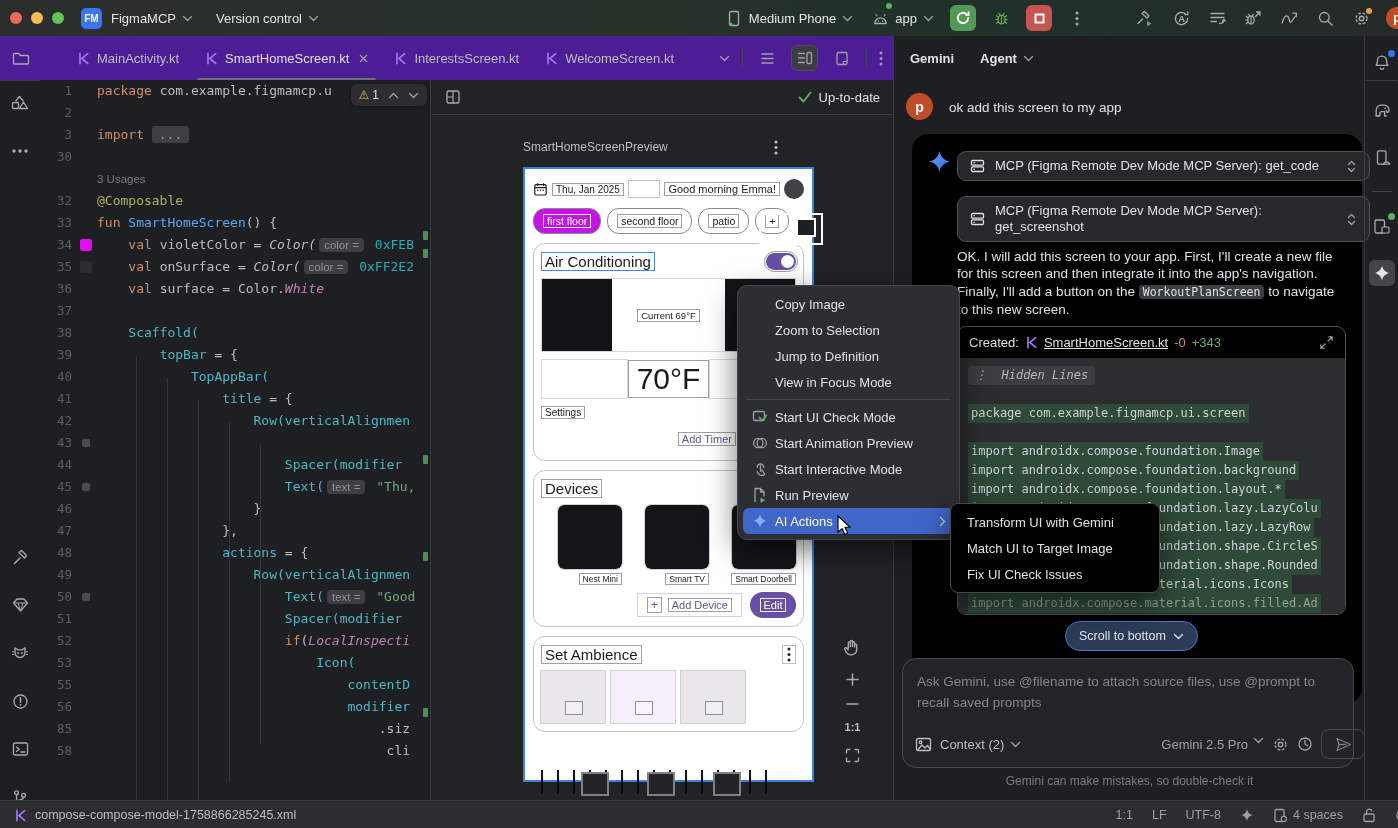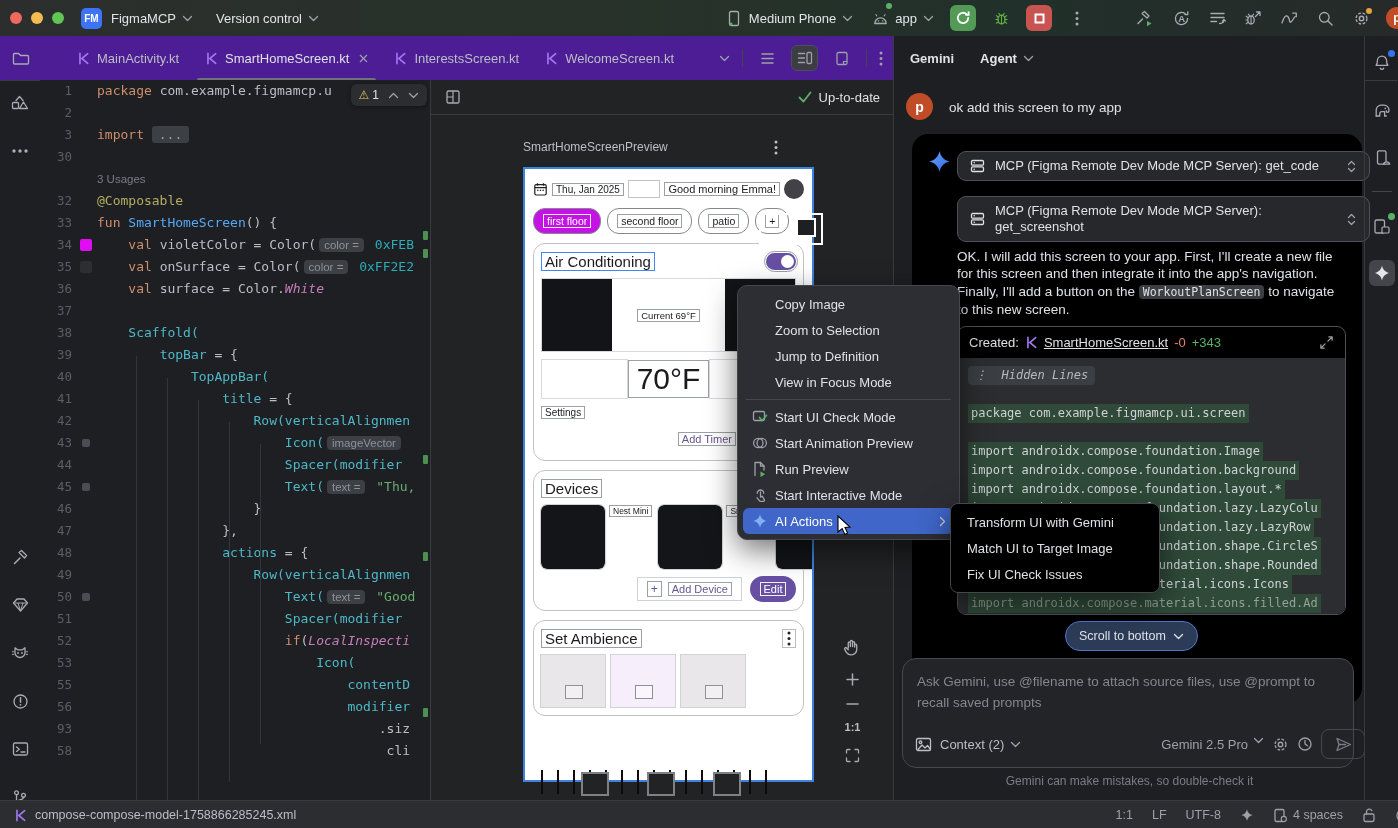--- a/index.html
+++ b/index.html
@@ -49,21 +49,21 @@
 
   
   #editor{position:absolute;left:40px;top:80px;width:390px;height:720px;overflow:hidden;background:#1e1f22}
   .crow{display:flex;height:22px;line-height:22px;font-family:"DejaVu Sans Mono",monospace;font-size:13px;white-space:pre}
   .ln{width:32px;text-align:right;color:#5a5e66;flex:none;font-size:12.5px;padding-right:2px}
   .sw{flex:none;width:12px;height:12px;margin:5px 5px 0 6px;border-radius:2px;background:transparent}
   .sw.sm{width:8px;height:8px;margin:7px 7px 0 8px}
   .ct{white-space:pre;overfl ow:hidden}
   .tk-d{color:#bcbec4}.tk-kw{color:#cf8e6d}.tk-ann{color:#b3ae60}.tk-fn{color:#56a8f5}
   .tk-cp{color:#4db8c8}.tk-st{color:#6aab73}.tk-nm{color:#2aacb8}
-  .tk-pp{color:#c77dbb;font-style:italic}.tk-it{color:#bcbec4}
+  .tk-pp{color:#c77dbb;font-style:italic}.tk-it{font-style:italic;color:#bcbec4}
   .tk-ch{background:#3c3f44;color:#8e929a;border-radius:4px;padding:1px 5px;
      font-family:"Liberation Sans",sans-serif;font-size:11.5px;margin:0 3px}
   .tk-fd{background:#3c3f44;color:#9da0a8;border-radius:3px;padding:1px 7px}
   .crow.hint .ct{color:#787c85;font-family:"Liberation Sans",sans-serif;font-size:11.5px}
   .guide{position:absolute;width:1px;background:#33353a}
   .tick{position:absolute;left:383px;width:5px;height:9px;background:#4e8f52;border-radius:1px}
   #lens{position:absolute;right:3px;top:4px;height:22px;background:#2b2d30;border-radius:6px;display:flex;
     align-items:center;gap:9px;padding:0 8px;color:#9da0a8;box-shadow:0 1px 4px rgba(0,0,0,.4)}
   #lens .warn{color:#f0c95c;font-size:12px}
 
@@ -96,21 +96,21 @@
   .ac-cur{flex:1;display:flex;align-items:center;justify-content:center;font-size:9.5px}
   .ac-temp{display:flex;align-items:center}
   .sbx{flex:1;border:1px solid #d6d9de;height:38px}
   .temp{font-size:30px;font-weight:300;padding:0 8px;border:1px solid #9aa0a6;line-height:36px}
   .ac-set{font-size:10px;align-self:flex-start}
   .ph-actions{display:flex;justify-content:flex-end;align-items:center;gap:8px}
   .linkbtn{font-size:11px;color:#65558f}
   .ppill{height:26px;border-radius:13px;background:#6750a4;color:#fff;display:flex;align-items:center;
     justify-content:center;font-size:11px;flex:none}
   .dev-row{display:flex;gap:6px}
-  .devcell{flex:1;display:flex;flex-direction:row;align-items:flex-start;gap:4px}
+  .devcell{flex:1;display:flex;flex-direction:column;align-items:flex-end;gap:4px}
   .devsq{width:64px;height:64px;background:#131519;border-radius:6px;outline:1px solid #cfd2d6}
   .devlbl{font-size:8.5px}
   .adddev{display:flex;align-items:center;gap:6px;border:1px solid #cfd2d6;padding:3px 9px;color:#65558f}
   .tile-row{display:flex;gap:6px}
   .tile{width:64px;height:52px;outline:1px solid #cfd2d6;position:relative}
   .tico{position:absolute;left:24px;top:30px;width:16px;height:12px;border:1px solid #8f9399;background:rgba(255,255,255,.4)}
   #selbox{position:absolute;left:328px;top:133px;width:60px;height:28px;border:2px solid #fff;z-index:5}
   #selsq{position:absolute;right:5px;top:3px;width:16px;height:15px;border:2px solid #fff;background:#1e1f22}
   #pv-overflow{position:absolute;left:110px;top:690px;width:238px;height:24px;
      background:repeating-linear-gradient(90deg,#0b0c0d 0 2px,transparent 2px 16px)}
@@ -474,34 +474,34 @@
       <div class="crow"><span class="ln">33</span><span class="sw"></span><span class="ct"><span class="tk-kw">fun </span><span class="tk-fn">SmartHomeScreen</span><span class="tk-d">() {</span></span></div>
       <div class="crow"><span class="ln">34</span><span class="sw" style="background: rgb(225, 12, 242);"></span><span class="ct"><span class="tk-d">    </span><span class="tk-kw">val </span><span class="tk-d">violetColor = </span><span class="tk-it">Color(</span><span class="tk-ch">color =</span><span class="tk-nm"> 0xFEB</span></span></div>
       <div class="crow"><span class="ln">35</span><span class="sw" style="background: rgb(44, 46, 50);"></span><span class="ct"><span class="tk-d">    </span><span class="tk-kw">val </span><span class="tk-d">onSurface = </span><span class="tk-it">Color(</span><span class="tk-ch">color =</span><span class="tk-nm"> 0xFF2E2</span></span></div>
       <div class="crow"><span class="ln">36</span><span class="sw"></span><span class="ct"><span class="tk-d">    </span><span class="tk-kw">val </span><span class="tk-d">surface = Color.</span><span class="tk-pp">White</span></span></div>
       <div class="crow"><span class="ln">37</span><span class="sw"></span><span class="ct"></span></div>
       <div class="crow"><span class="ln">38</span><span class="sw"></span><span class="ct"><span class="tk-d">    </span><span class="tk-cp">Scaffold(</span></span></div>
       <div class="crow"><span class="ln">39</span><span class="sw"></span><span class="ct"><span class="tk-d">        </span><span class="tk-cp">topBar</span><span class="tk-d"> = {</span></span></div>
       <div class="crow"><span class="ln">40</span><span class="sw"></span><span class="ct"><span class="tk-d">            </span><span class="tk-cp">TopAppBar(</span></span></div>
       <div class="crow"><span class="ln">41</span><span class="sw"></span><span class="ct"><span class="tk-d">                </span><span class="tk-cp">title</span><span class="tk-d"> = {</span></span></div>
       <div class="crow"><span class="ln">42</span><span class="sw"></span><span class="ct"><span class="tk-d">                    </span><span class="tk-cp">Row(</span><span class="tk-cp">verticalAlignmen</span></span></div>
-      <div class="crow"><span class="ln">43</span><span class="sw sm" style="background: rgb(74, 77, 82);"></span><span class="ct"><span class="tk-d">                        </span><span class="tk-cp">Icon(</span><span class="tk-ch">imageVector</span></span></div>
+      <div class="crow"><span class="ln">43</span><span class="sw sm" style="background: rgb(74, 77, 82);"></span></div>
       <div class="crow"><span class="ln">44</span><span class="sw"></span><span class="ct"><span class="tk-d">                        </span><span class="tk-cp">Spacer(</span><span class="tk-cp">modifier</span></span></div>
       <div class="crow"><span class="ln">45</span><span class="sw sm" style="background: rgb(74, 77, 82);"></span><span class="ct"><span class="tk-d">                        </span><span class="tk-cp">Text(</span><span class="tk-ch">text =</span><span class="tk-st"> "Thu,</span></span></div>
       <div class="crow"><span class="ln">46</span><span class="sw"></span><span class="ct"><span class="tk-d">                    }</span></span></div>
       <div class="crow"><span class="ln">47</span><span class="sw"></span><span class="ct"><span class="tk-d">                },</span></span></div>
       <div class="crow"><span class="ln">48</span><span class="sw"></span><span class="ct"><span class="tk-d">                </span><span class="tk-cp">actions</span><span class="tk-d"> = {</span></span></div>
       <div class="crow"><span class="ln">49</span><span class="sw"></span><span class="ct"><span class="tk-d">                    </span><span class="tk-cp">Row(</span><span class="tk-cp">verticalAlignmen</span></span></div>
       <div class="crow"><span class="ln">50</span><span class="sw sm" style="background: rgb(74, 77, 82);"></span><span class="ct"><span class="tk-d">                        </span><span class="tk-cp">Text(</span><span class="tk-ch">text =</span><span class="tk-st"> "Good</span></span></div>
       <div class="crow"><span class="ln">51</span><span class="sw"></span><span class="ct"><span class="tk-d">                        </span><span class="tk-cp">Spacer(</span><span class="tk-cp">modifier</span></span></div>
       <div class="crow"><span class="ln">52</span><span class="sw"></span><span class="ct"><span class="tk-d">                        </span><span class="tk-kw">if</span><span class="tk-d">(</span><span class="tk-pp">LocalInspecti</span></span></div>
       <div class="crow"><span class="ln">53</span><span class="sw"></span><span class="ct"><span class="tk-d">                            </span><span class="tk-cp">Icon(</span></span></div>
       <div class="crow"><span class="ln">55</span><span class="sw"></span><span class="ct"><span class="tk-d">                                </span><span class="tk-cp">contentD</span></span></div>
       <div class="crow"><span class="ln">56</span><span class="sw"></span><span class="ct"><span class="tk-d">                                </span><span class="tk-cp">modifier</span></span></div>
-      <div class="crow"><span class="ln">93</span><span class="sw"></span><span class="ct"><span class="tk-d">                                    </span><span class="tk-d">.siz</span></span></div>
+      <div class="crow"><span class="ln">85</span><span class="sw"></span><span class="ct"><span class="tk-d">                                    </span><span class="tk-d">.siz</span></span></div>
       <div class="crow"><span class="ln">58</span><span class="sw"></span><span class="ct"><span class="tk-d">                                     </span><span class="tk-d">cli</span></span></div>
     </div>
   <div class="tick" style="top:151px"></div>
   <div class="tick" style="top:169px"></div>
   <div class="tick" style="top:375px"></div>
   <div class="tick" style="top:472px"></div>
   <div class="tick" style="top:628px"></div>
   <div id="lens">
     <span class="warn">⚠</span>
     <span style="font-size:12px;color:#dfe1e5;margin-left:-6px">1</span>
@@ -928,36 +928,36 @@
       <span class="mico">
         <svg width="16" height="16" viewBox="0 0 16 16">
           <circle cx="6.3" cy="8" r="4.7" fill="none" stroke="currentColor" stroke-width="1.3" stroke-linecap="round" stroke-linejoin="round"></circle>
           <circle cx="9.7" cy="8" r="4.7" fill="none" stroke="currentColor" stroke-width="1.3" stroke-linecap="round" stroke-linejoin="round"></circle>
         </svg>
       </span>
       <span>Start Animation Preview</span>
     </div>
     <div class="mi">
       <span class="mico">
+        <svg width="16" height="16" viewBox="0 0 16 16">
+          <path d="M5.2 6.3a3.3 3.3 0 116.6 0" fill="none" stroke="currentColor" stroke-width="1.3" stroke-linecap="round" stroke-linejoin="round"></path>
+          <path d="M8.5 5v5.2l1.7-1 2.1 3.4c.5.8-.1 1.7-1 1.7H8.6c-.5 0-1-.2-1.3-.6l-2.2-2.9" fill="none" stroke="currentColor" stroke-width="1.3" stroke-linecap="round" stroke-linejoin="round"></path>
+        </svg>
+      </span>
+      <span>Start Interactive Mode</span>
+    </div>
+    <div class="mi">
+      <span class="mico">
         <svg width="15" height="16" viewBox="0 0 15 16">
           <path d="M3 14.5V1.5h5.5l3.5 3.5v4" fill="none" stroke="currentColor" stroke-width="1.3" stroke-linecap="round" stroke-linejoin="round"></path>
           <path d="M8.5 1.5V5H12" fill="none" stroke="currentColor" stroke-width="1.3" stroke-linecap="round" stroke-linejoin="round"></path>
           <path d="M8.5 10.5l4.7 2.7-4.7 2.7z" fill="#5fad65"></path>
         </svg>
       </span>
       <span>Run Preview</span>
-    </div>
-    <div class="mi">
-      <span class="mico">
-        <svg width="16" height="16" viewBox="0 0 16 16">
-          <path d="M5.2 6.3a3.3 3.3 0 116.6 0" fill="none" stroke="currentColor" stroke-width="1.3" stroke-linecap="round" stroke-linejoin="round"></path>
-          <path d="M8.5 5v5.2l1.7-1 2.1 3.4c.5.8-.1 1.7-1 1.7H8.6c-.5 0-1-.2-1.3-.6l-2.2-2.9" fill="none" stroke="currentColor" stroke-width="1.3" stroke-linecap="round" stroke-linejoin="round"></path>
-        </svg>
-      </span>
-      <span>Start Interactive Mode</span>
     </div>
     <div class="mi sel">
       <span class="mico">
         <svg width="16" height="16" viewBox="0 0 18 18">
           <path d="M9 1.5C9.7 5.5 12.5 8.3 16.5 9 12.5 9.7 9.7 12.5 9 16.5 8.3 12.5 5.5 9.7 1.5 9 5.5 8.3 8.3 5.5 9 1.5Z" fill="#7fb0f5"></path>
         </svg>
       </span>
       <span>AI Actions</span>
       <span class="marr">
         <svg width="7" height="11" viewBox="0 0 7 11">

